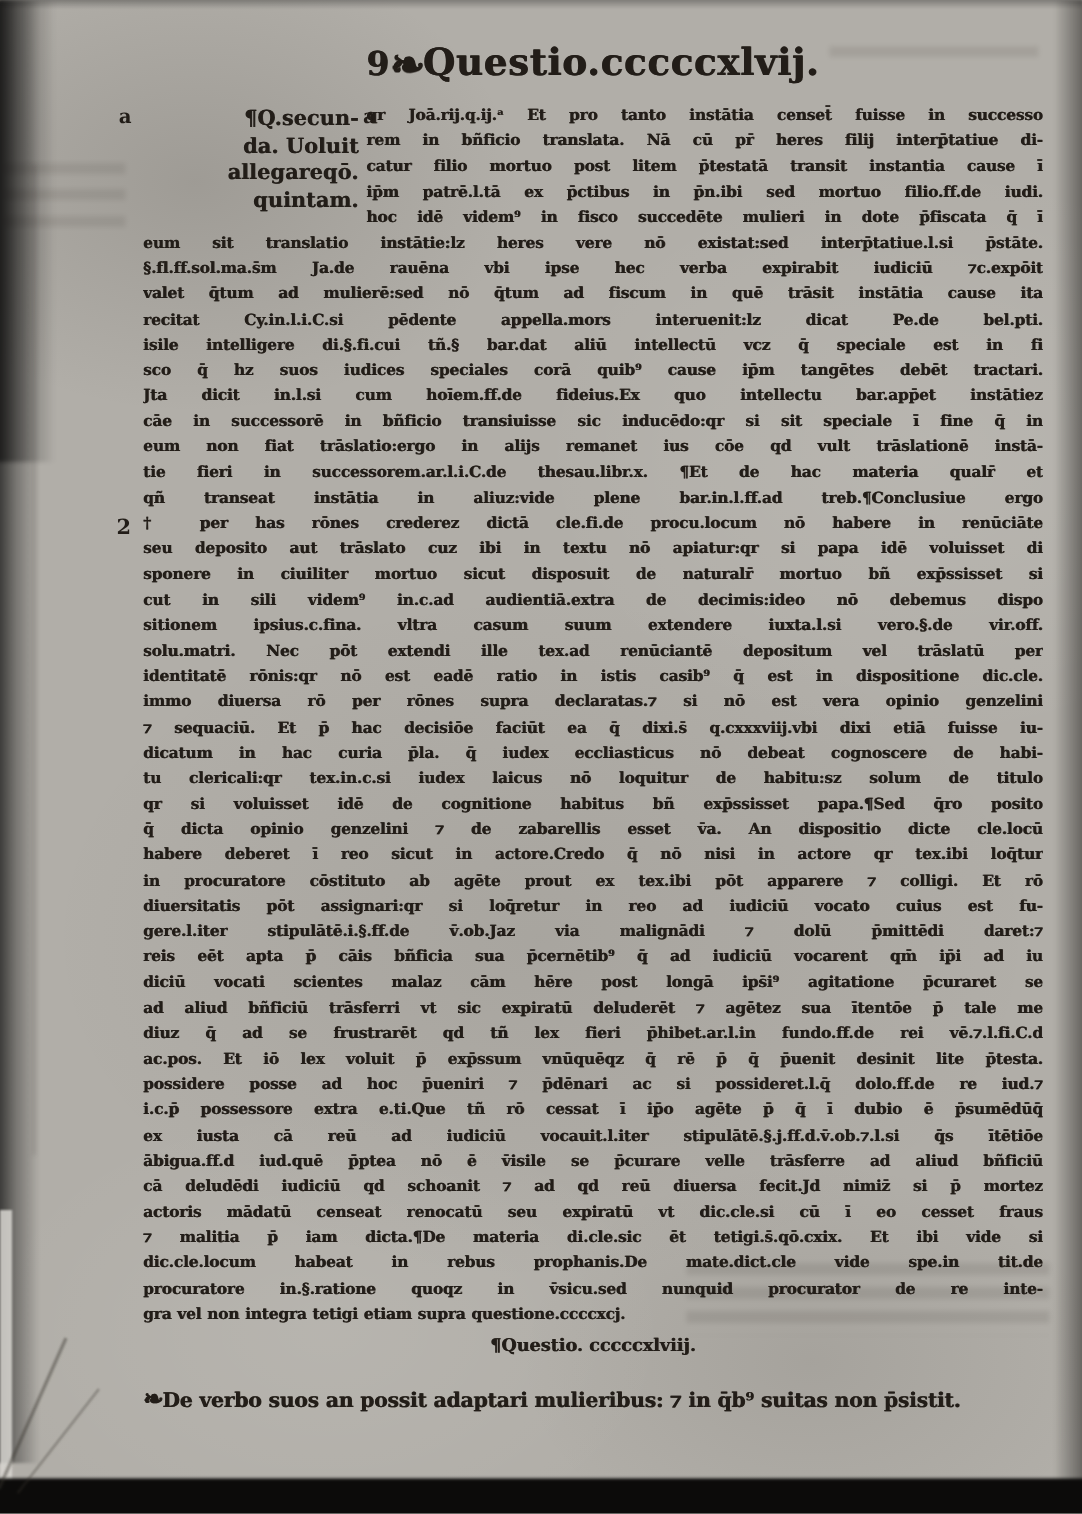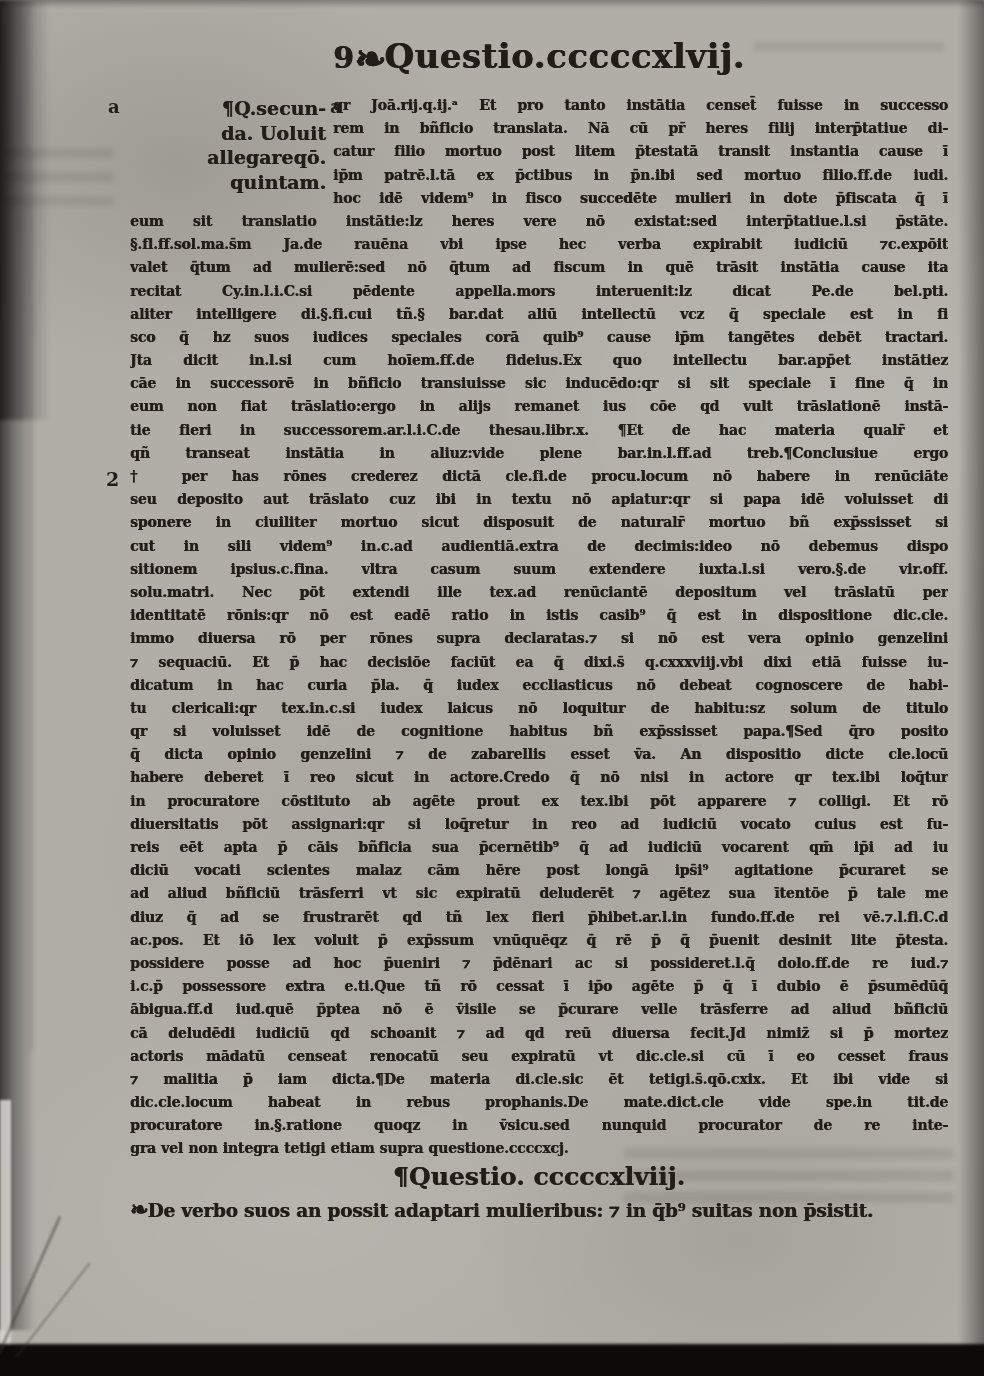--- a/index.html
+++ b/index.html
@@ -43,25 +43,25 @@
   .line{
     font-size:14px;font-weight:700;line-height:23.2px;height:23.2px;
     letter-spacing:-.15px;word-spacing:.5px;white-space:nowrap;
     text-align:justify;text-align-last:justify;
     text-shadow:.55px 0 0 rgba(30,24,18,.85);
     overflow:hidden;
   }
   .line.indented{margin-left:203px;}
   .line.no-just{text-align:left;text-align-last:left;}
   .subheading{
-    margin-top:2px;text-align:center;font-size:25px;font-weight:700;
+    margin-top:2px;text-align:center;font-size:16px;font-weight:700;
     line-height:28px;text-shadow:.6px 0 0 rgba(30,24,18,.85);
   }
   .footer-line{
-    margin-top:5px;font-size:18.5px;font-weight:700;line-height:26px;
+    margin-top:22px;font-size:18.5px;font-weight:700;line-height:26px;
     letter-spacing:-.2px;text-shadow:.6px 0 0 rgba(30,24,18,.9);
     white-space:nowrap;
   }
   .footer-line .fleuron{font-size:22px;letter-spacing:-1px;}
   
   .edge{position:absolute;pointer-events:none;}
   .edge-left{left:-4px;top:0;width:40px;height:1330px;
     background:linear-gradient(90deg, rgba(8,8,8,.78), rgba(8,8,8,.35) 45%, rgba(8,8,8,0));
     filter:blur(1.5px);}
   .edge-left-top{left:-4px;top:0;width:54px;height:420px;
@@ -122,21 +122,21 @@
           <div class="line indented">rem in bñficio translata. Nā cū pr̄ heres filij interp̄tatiue di-</div>
           <div class="line indented">catur filio mortuo post litem p̄testatā transit instantia cause ī</div>
           <div class="line indented">ip̄m patrē.l.tā ex p̄ctibus in p̄n.ibi sed mortuo filio.ff.de iudi.</div>
           <div class="line indented">hoc idē videm⁹ in fisco succedēte mulieri in dote p̄fiscata q̄ ī</div>
         </div>
       <div>
           <div class="line">eum sit translatio instātie:lz heres vere nō existat:sed interp̄tatiue.l.si p̄stāte.</div>
           <div class="line">§.fl.ff.sol.ma.s̄m Ja.de rauēna vbi ipse hec verba expirabit iudiciū ⁊c.expōit</div>
           <div class="line">valet q̄tum ad mulierē:sed nō q̄tum ad fiscum in quē trāsit instātia cause ita</div>
           <div class="line">recitat Cy.in.l.i.C.si pēdente appella.mors interuenit:lz dicat Pe.de bel.pti.</div>
-          <div class="line">aliter intelligere di.§.fi.cui tñ.§ bar.dat aliū intellectū vcz q̄ speciale est in fi</div>
+          <div class="line">isile intelligere di.§.fi.cui tñ.§ bar.dat aliū intellectū vcz q̄ speciale est in fi</div>
           <div class="line">sco q̄ hz suos iudices speciales corā quib⁹ cause ip̄m tangētes debēt tractari.</div>
           <div class="line">Jta dicit in.l.si cum hoīem.ff.de fideius.Ex quo intellectu bar.app̄et instātiez</div>
           <div class="line">cāe in successorē in bñficio transiuisse sic inducēdo:qr si sit speciale ī fine q̄ in</div>
           <div class="line">eum non fiat trāslatio:ergo in alijs remanet ius cōe qd vult trāslationē instā-</div>
           <div class="line">tie fieri in successorem.ar.l.i.C.de thesau.libr.x. ¶Et de hac materia qualr̄ et</div>
           <div class="line">qñ transeat instātia in aliuz:vide plene bar.in.l.ff.ad treb.¶Conclusiue ergo</div>
           <div class="line">† per has rōnes crederez dictā cle.fi.de procu.locum nō habere in renūciāte</div>
           <div class="line">seu deposito aut trāslato cuz ibi in textu nō apiatur:qr si papa idē voluisset di</div>
           <div class="line">sponere in ciuiliter mortuo sicut disposuit de naturalr̄ mortuo bñ exp̄ssisset si</div>
           <div class="line">cut in sili videm⁹ in.c.ad audientiā.extra de decimis:ideo nō debemus dispo</div>
@@ -145,27 +145,29 @@
           <div class="line">identitatē rōnis:qr nō est eadē ratio in istis casib⁹ q̄ est in dispositione dic.cle.</div>
           <div class="line">immo diuersa rō per rōnes supra declaratas.⁊ si nō est vera opinio genzelini</div>
           <div class="line">⁊ sequaciū. Et p̄ hac decisiōe faciūt ea q̄ dixi.s̄ q.cxxxviij.vbi dixi etiā fuisse iu-</div>
           <div class="line">dicatum in hac curia p̄la. q̄ iudex eccliasticus nō debeat cognoscere de habi-</div>
           <div class="line">tu clericali:qr tex.in.c.si iudex laicus nō loquitur de habitu:sz solum de titulo</div>
           <div class="line">qr si voluisset idē de cognitione habitus bñ exp̄ssisset papa.¶Sed q̄ro posito</div>
           <div class="line">q̄ dicta opinio genzelini ⁊ de zabarellis esset v̄a. An dispositio dicte cle.locū</div>
           <div class="line">habere deberet ī reo sicut in actore.Credo q̄ nō nisi in actore qr tex.ibi loq̄tur</div>
           <div class="line">in procuratore cōstituto ab agēte prout ex tex.ibi pōt apparere ⁊ colligi. Et rō</div>
           <div class="line">diuersitatis pōt assignari:qr si loq̄retur in reo ad iudiciū vocato cuius est fu-</div>
+          <div class="line">gere.l.iter stipulātē.i.§.ff.de v̄.ob.Jaz via malignādi ⁊ dolū p̄mittēdi daret:⁊</div>
           <div class="line">reis eēt apta p̄ cāis bñficia sua p̄cernētib⁹ q̄ ad iudiciū vocarent qm̄ ip̄i ad iu</div>
           <div class="line">diciū vocati scientes malaz cām hēre post longā ips̄i⁹ agitatione p̄curaret se</div>
           <div class="line">ad aliud bñficiū trāsferri vt sic expiratū deluderēt ⁊ agētez sua ītentōe p̄ tale me</div>
           <div class="line">diuz q̄ ad se frustrarēt qd tñ lex fieri p̄hibet.ar.l.in fundo.ff.de rei vē.⁊.l.fi.C.d</div>
           <div class="line">ac.pos. Et iō lex voluit p̄ exp̄ssum vnūquēqz q̄ rē p̄ q̄ p̄uenit desinit lite p̄testa.</div>
           <div class="line">possidere posse ad hoc p̄ueniri ⁊ p̄dēnari ac si possideret.l.q̄ dolo.ff.de re iud.⁊</div>
           <div class="line">i.c.p̄ possessore extra e.ti.Que tñ rō cessat ī ip̄o agēte p̄ q̄ ī dubio ē p̄sumēdūq̄</div>
+          <div class="line">ex iusta cā reū ad iudiciū vocauit.l.iter stipulātē.§.j.ff.d.v̄.ob.⁊.l.si q̄s ītētiōe</div>
           <div class="line">ābigua.ff.d iud.quē p̄ptea nō ē v̄isile se p̄curare velle trāsferre ad aliud bñficiū</div>
           <div class="line">cā deludēdi iudiciū qd schoanit ⁊ ad qd reū diuersa fecit.Jd nimiz̄ si p̄ mortez</div>
           <div class="line">actoris mādatū censeat renocatū seu expiratū vt dic.cle.si cū ī eo cesset fraus</div>
           <div class="line">⁊ malitia p̄ iam dicta.¶De materia di.cle.sic ēt tetigi.s̄.qō.cxix. Et ibi vide si</div>
           <div class="line">dic.cle.locum habeat in rebus prophanis.De mate.dict.cle vide spe.in tit.de</div>
           <div class="line">procuratore in.§.ratione quoqz in v̄sicu.sed nunquid procurator de re inte-</div>
           <div class="line no-just">gra vel non integra tetigi etiam supra questione.ccccxcj.</div>
         </div>
 
       <div class="subheading">¶Questio. cccccxlviij.</div>

